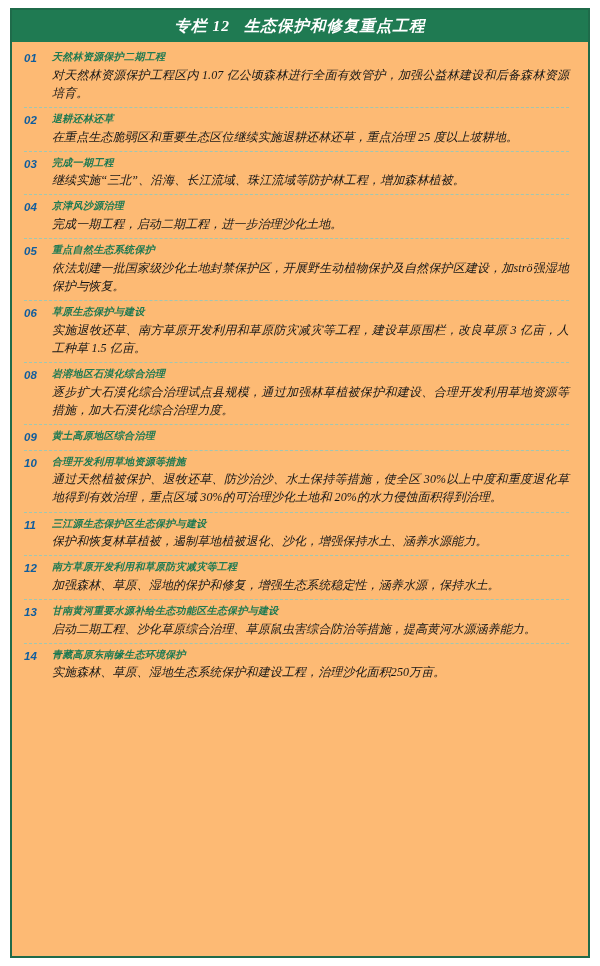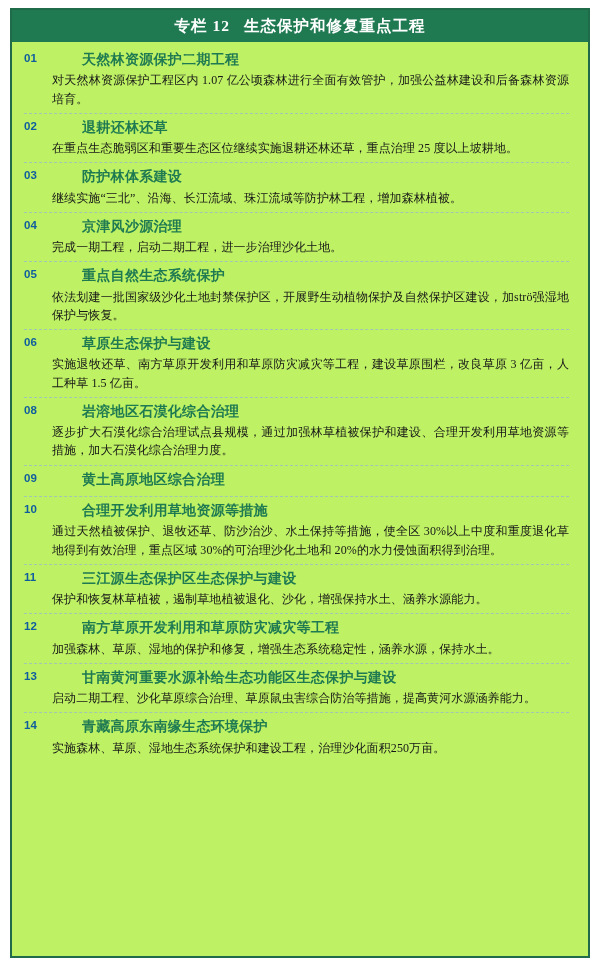--- a/index.html
+++ b/index.html
@@ -20,21 +20,22 @@
     height: 966px;
     box-sizing: border-box;
     padding: 8px 10px 0 10px;
   }
   .box {
     border: 2px solid #1f6b4a;
     box-sizing: border-box;
     width: 580px;
     height: 950px;
     overflow: hidden;
-    background: #bef264;
+    background: #fdba74;
+    font-style: italic;
   }
   .title-bar {
     background: #1f7a52;
     color: #ffffff;
     text-align: center;
     font-weight: bold;
     font-size: 15.5px;
     letter-spacing: 1px;
     padding: 7px 0 8px 0;
     line-height: 1.1;
@@ -63,25 +64,24 @@
     padding-top: 2px;
     text-align: left;
   }
   .item-body {
     flex: 1 1 auto;
     min-width: 0;
   }
   .item-title {
     color: #1f7a52;
     font-weight: bold;
-    font-size: 14px;
+    font-size: 10px;
     line-height: 1.45;
     margin-bottom: 1px;
     letter-spacing: 0.3px;
-    margin-left: 30px;
   }
   .item-text {
     color: #161616;
     font-size: 12px;
     line-height: 1.52;
     text-align: justify;
     letter-spacing: 0.1px;
   }
 </style>
 </head>
@@ -108,21 +108,21 @@
         <div class="num">02</div>
         <div class="item-body">
           <div class="item-title">退耕还林还草</div>
           <div class="item-text">在重点生态脆弱区和重要生态区位继续实施退耕还林还草，重点治理 25 度以上坡耕地。</div>
         </div>
       </div>
 
       <div class="row">
         <div class="num">03</div>
         <div class="item-body">
-          <div class="item-title">防护林体系建设</div>
+          <div class="item-title">完成一期工程</div>
           <div class="item-text">继续实施“三北”、沿海、长江流域、珠江流域等防护林工程，增加森林植被。</div>
         </div>
       </div>
 
       <div class="row">
         <div class="num">04</div>
         <div class="item-body">
           <div class="item-title">京津风沙源治理</div>
           <div class="item-text">完成一期工程，启动二期工程，进一步治理沙化土地。</div>
         </div>

